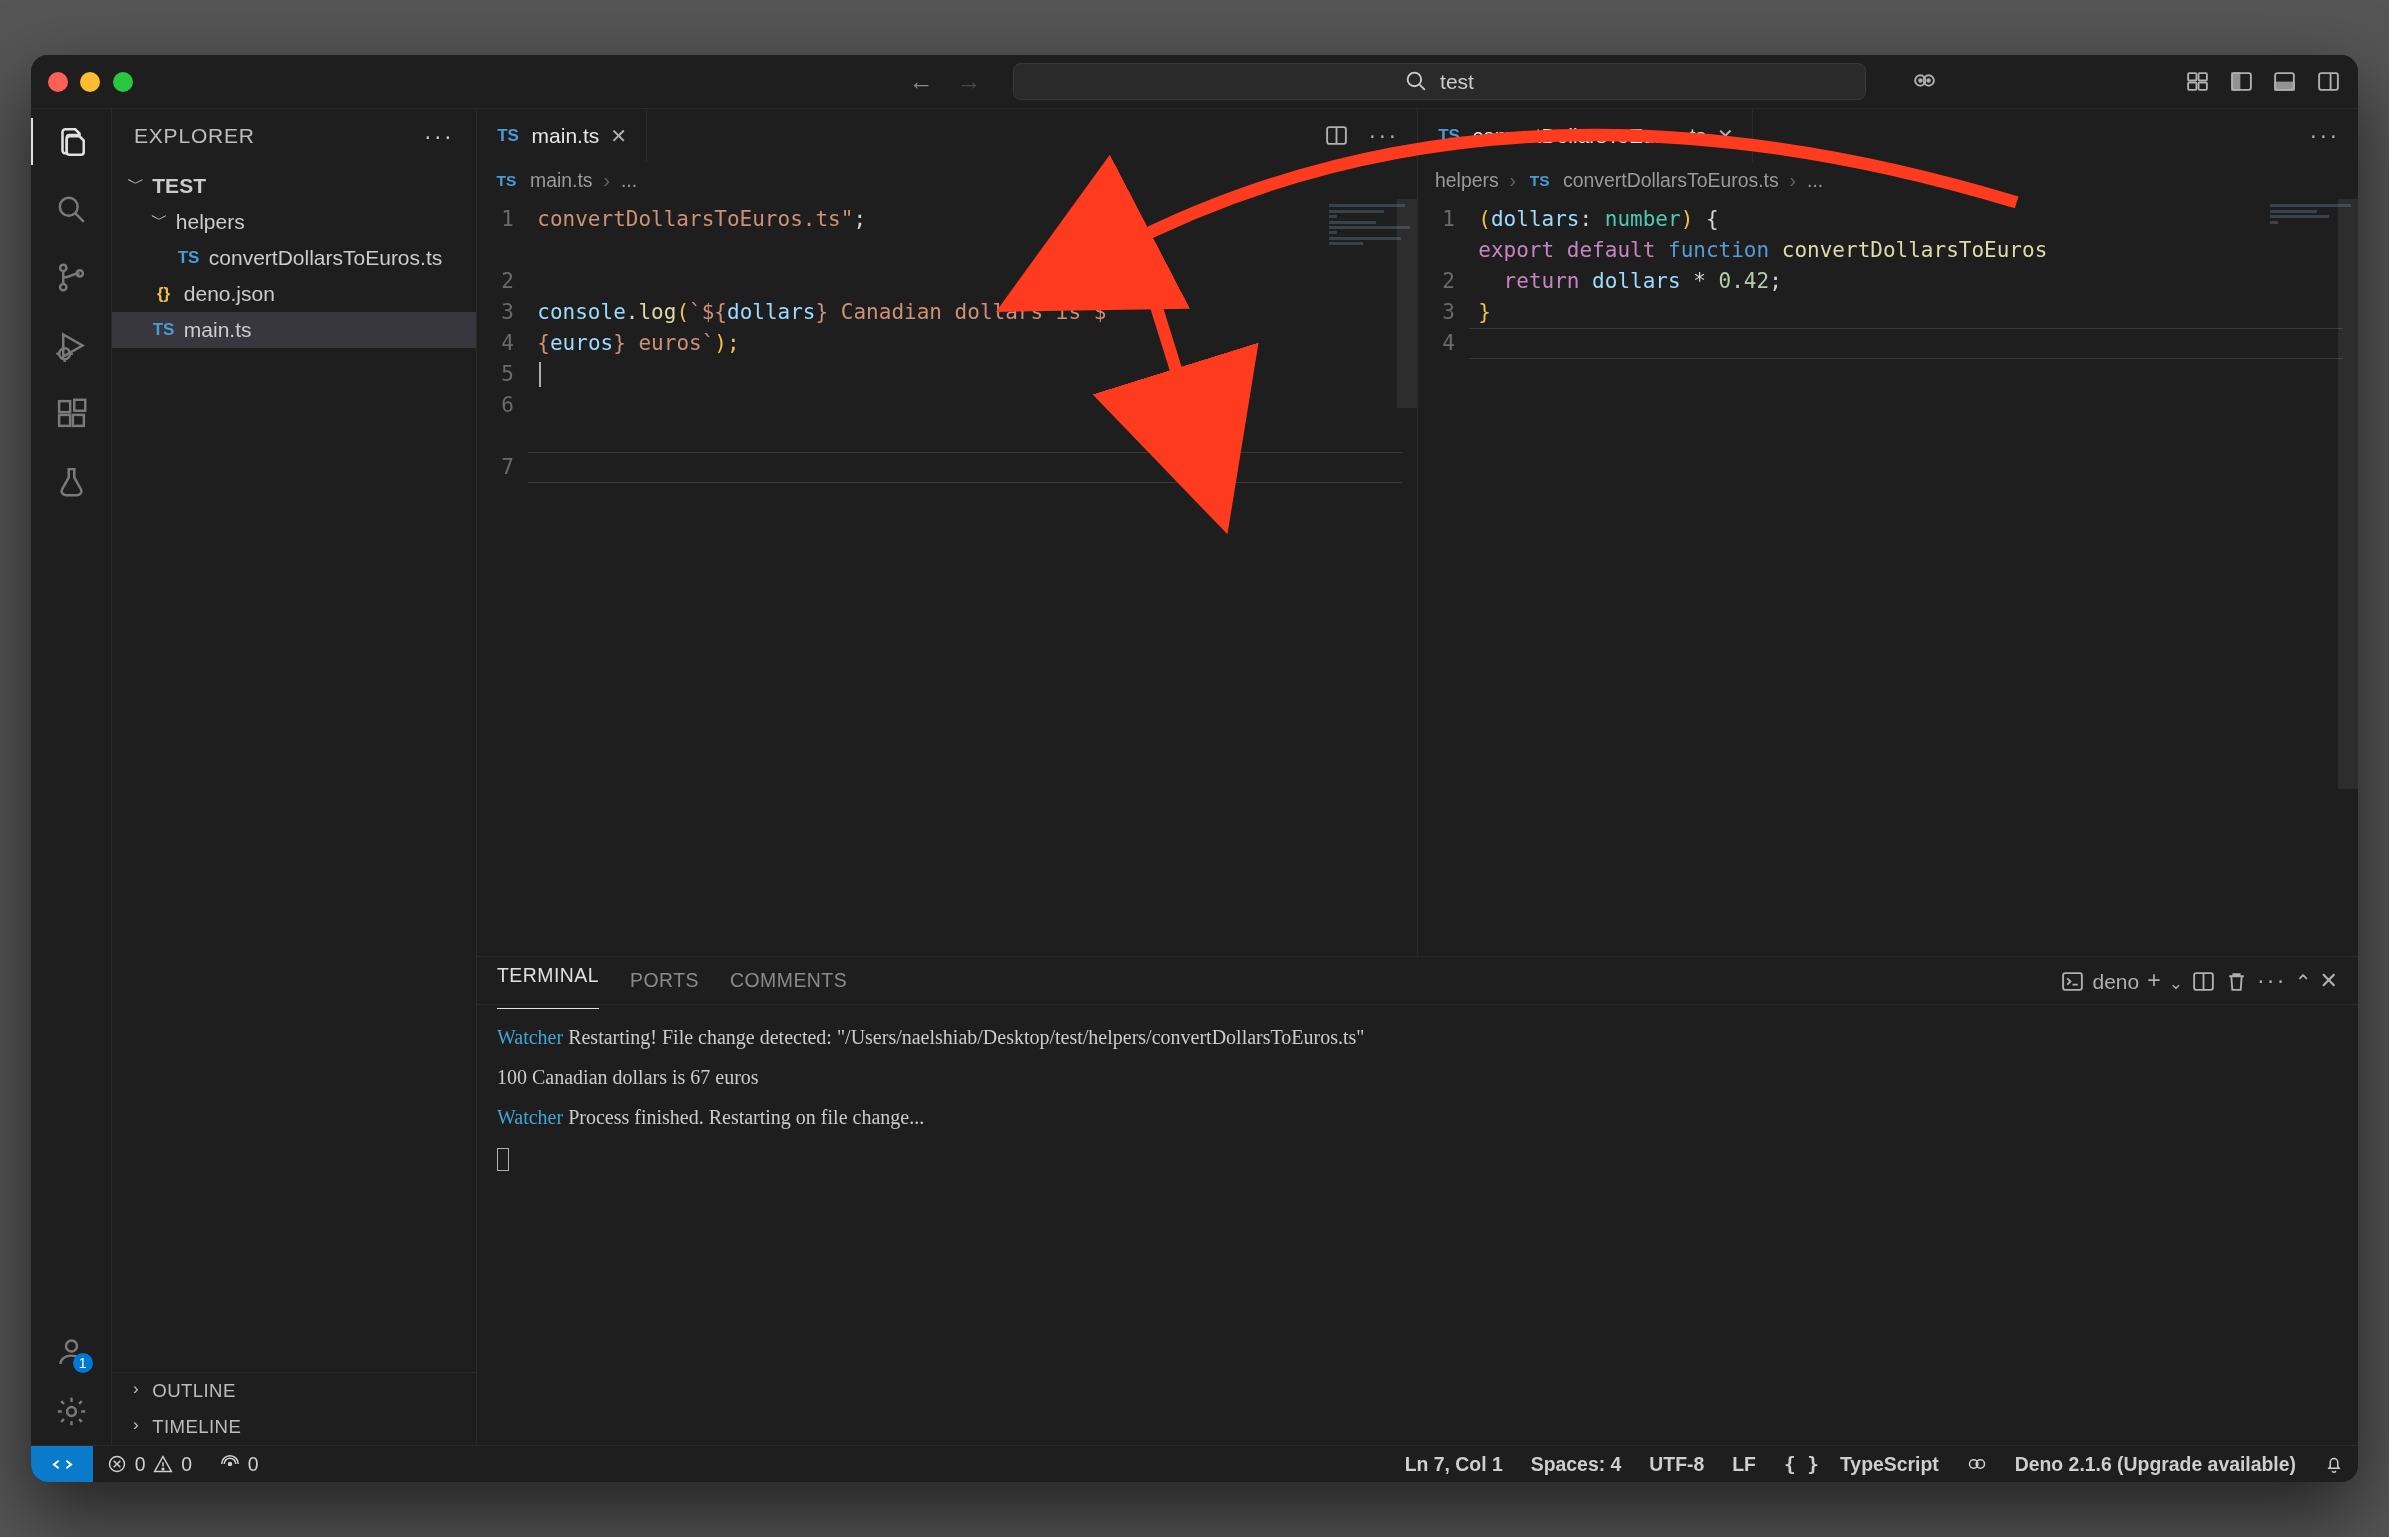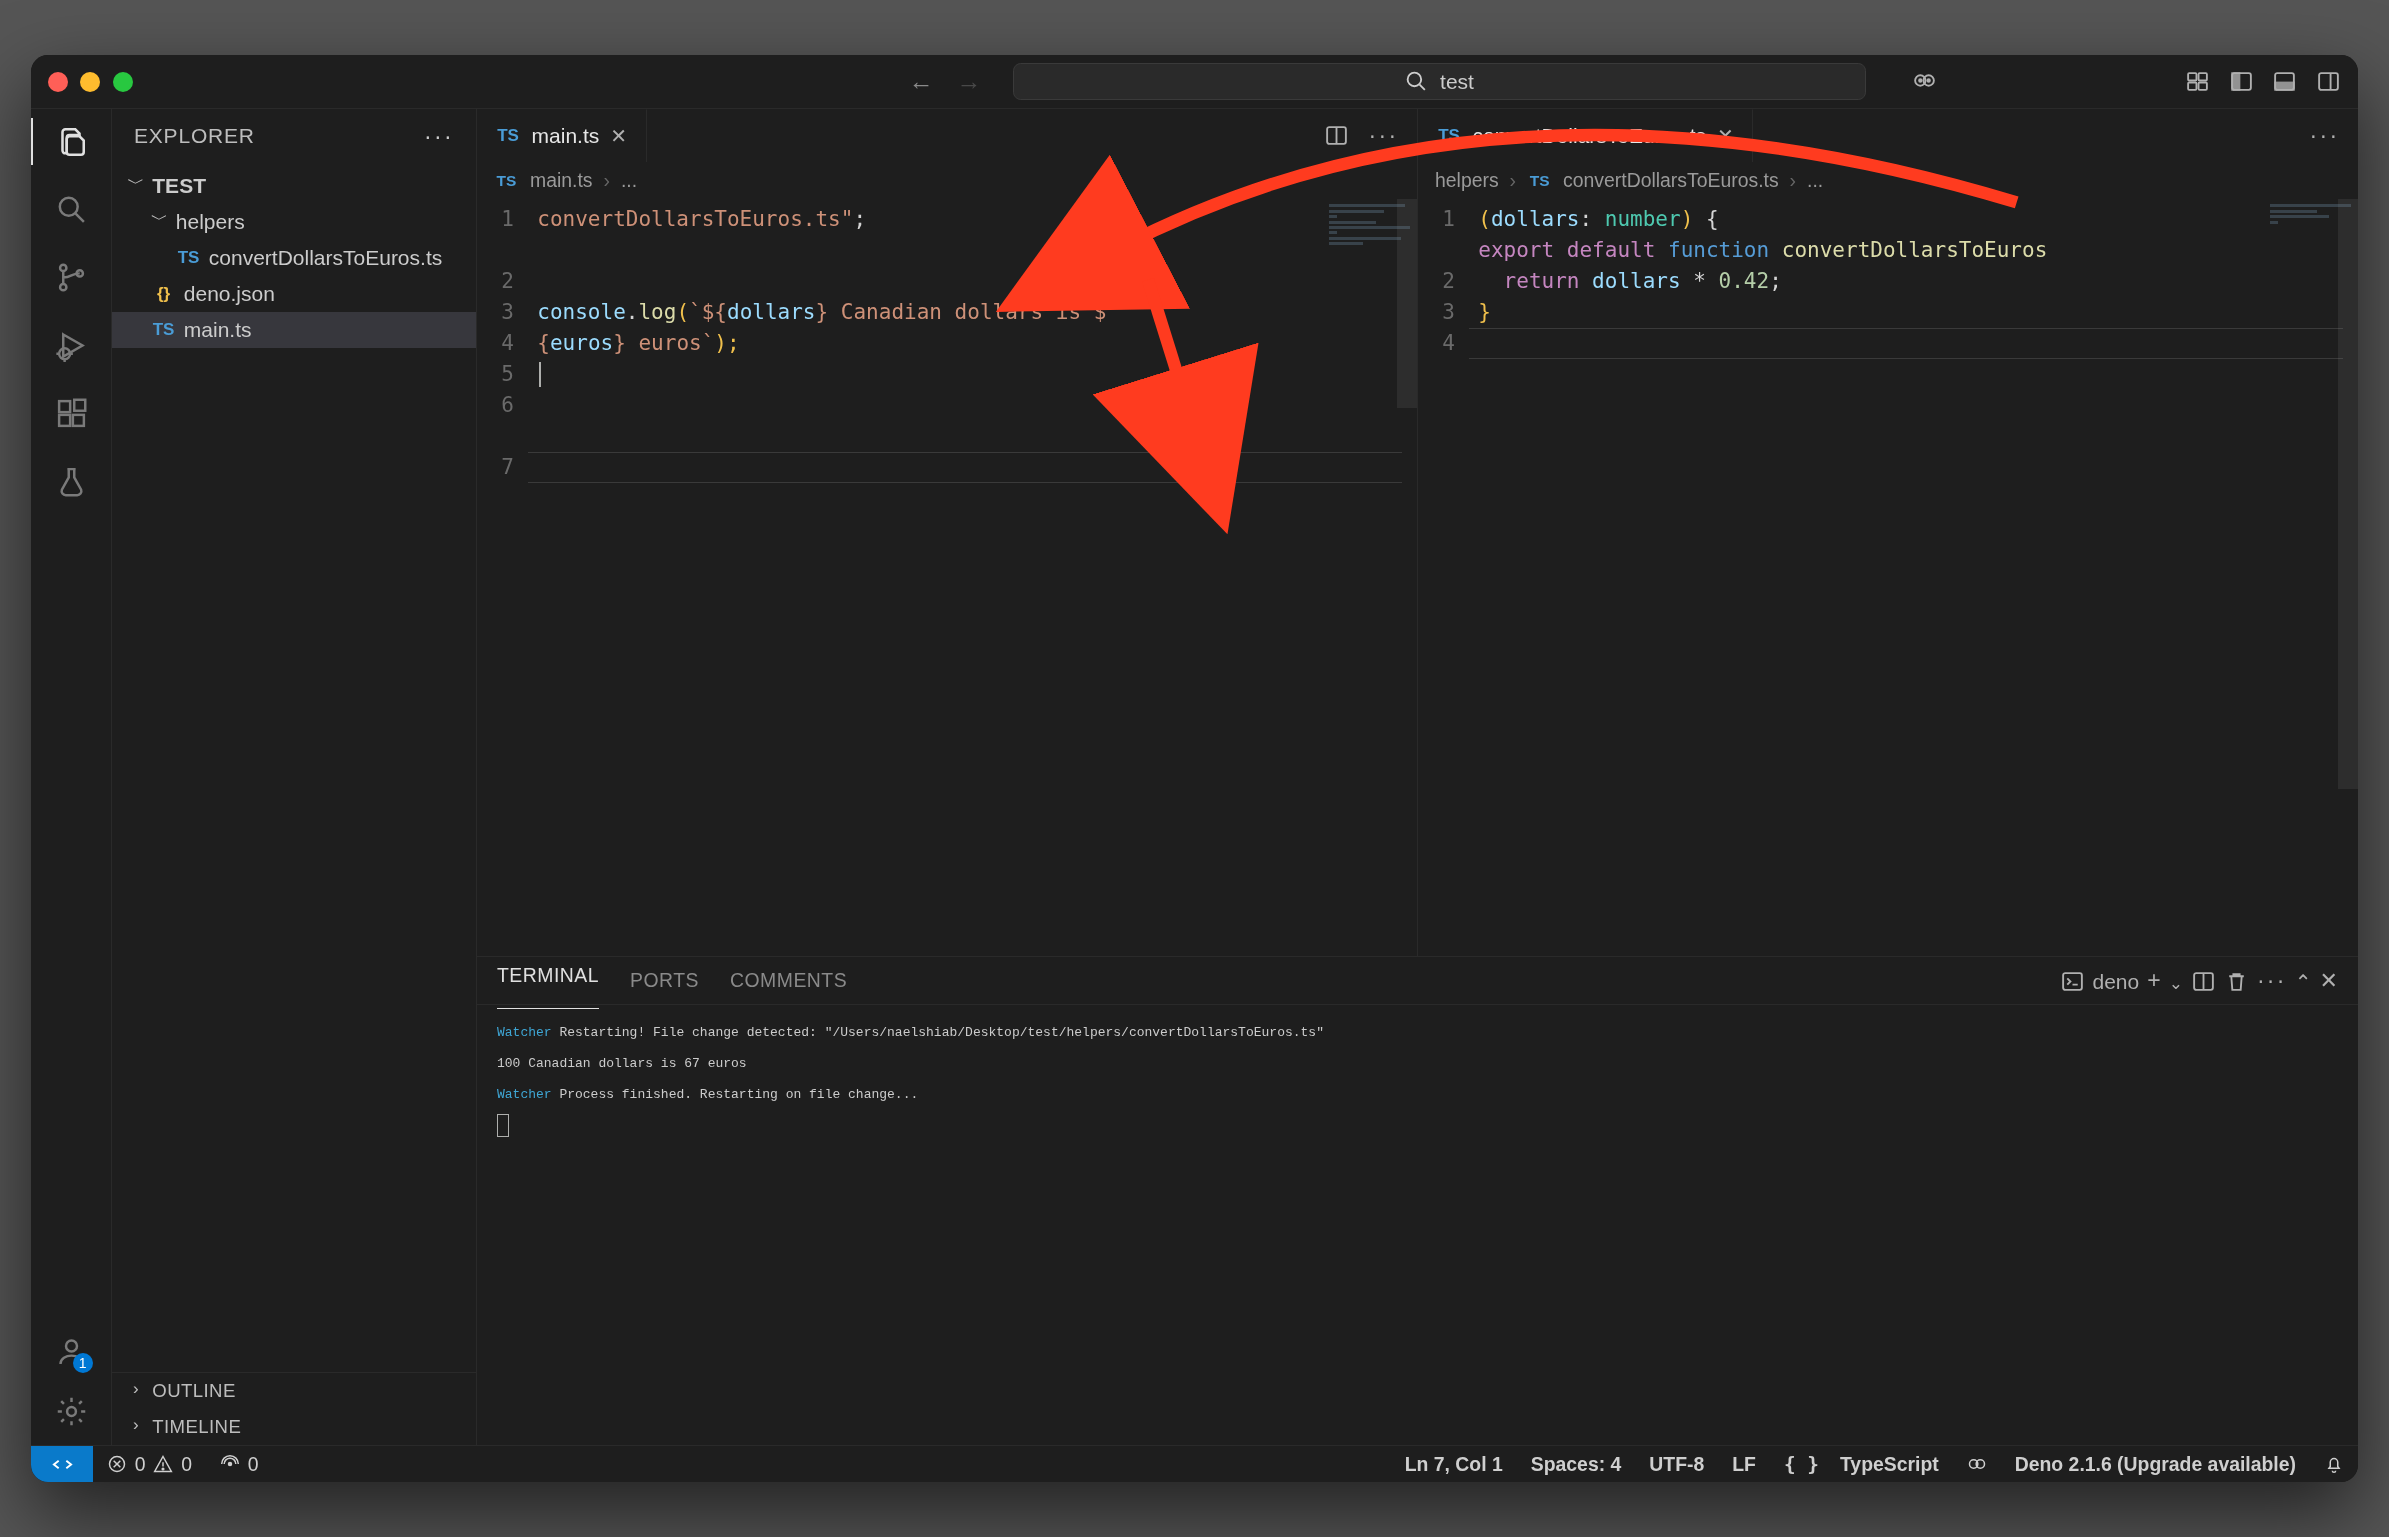--- a/index.html
+++ b/index.html
@@ -124,21 +124,21 @@
   .panel {
     height: 489px;
     border-top:0.8px solid #2a2a2a;
     display:flex; flex-direction:column;
     font-size:21px; color:#ccc;
   }
   .panel-tabs{ height:48px; display:flex; align-items:center; padding:0 20px; gap:31px; color:#8a8a8a; border-bottom:0.8px solid #2a2a2a;}
   .ptab{ letter-spacing:0.5px; font-size:19.4px;}
   .ptab.active{ color:#e0e0e0; border-bottom:1.6px solid #e0e0e0; padding-bottom:21px; margin-bottom:-11px;}
   .panel-tabs .right{margin-left:auto; display:flex; align-items:flex-end; gap:8px; color:#b0b0b0;}
-  .term { flex:1; font-family:Liberation Mono, monospace; font-size:13px; line-height:31px; padding:12.4px 20px; white-space:pre-wrap; }
+  .term { flex:1; font-family:Liberation Serif, serif; font-size:20px; line-height:40px; padding:12.4px 20px; white-space:pre-wrap; }
   .term .watcher{color:#3fa7d6;}
   .term-cursor{display:inline-block;width:11.6px;height:23px;border:1.6px solid #aeafad;vertical-align:middle;}
   
   .status {
     height:37px; background:#1e1e1e; border-top:0.8px solid #2a2a2a;
     display:flex; align-items:center; font-size:19.4px; color:#cfcfcf;
   }
   .status .remote{ height:100%; width:62px; background:#0a7aca; display:flex; align-items:center; justify-content:center; color:#fff; font-size:22px;}
   .status .seg{ padding:0 14px; display:flex; align-items:center; gap:7.8px;}
   .status .right{margin-left:auto; display:flex;font-weight:bold;}

